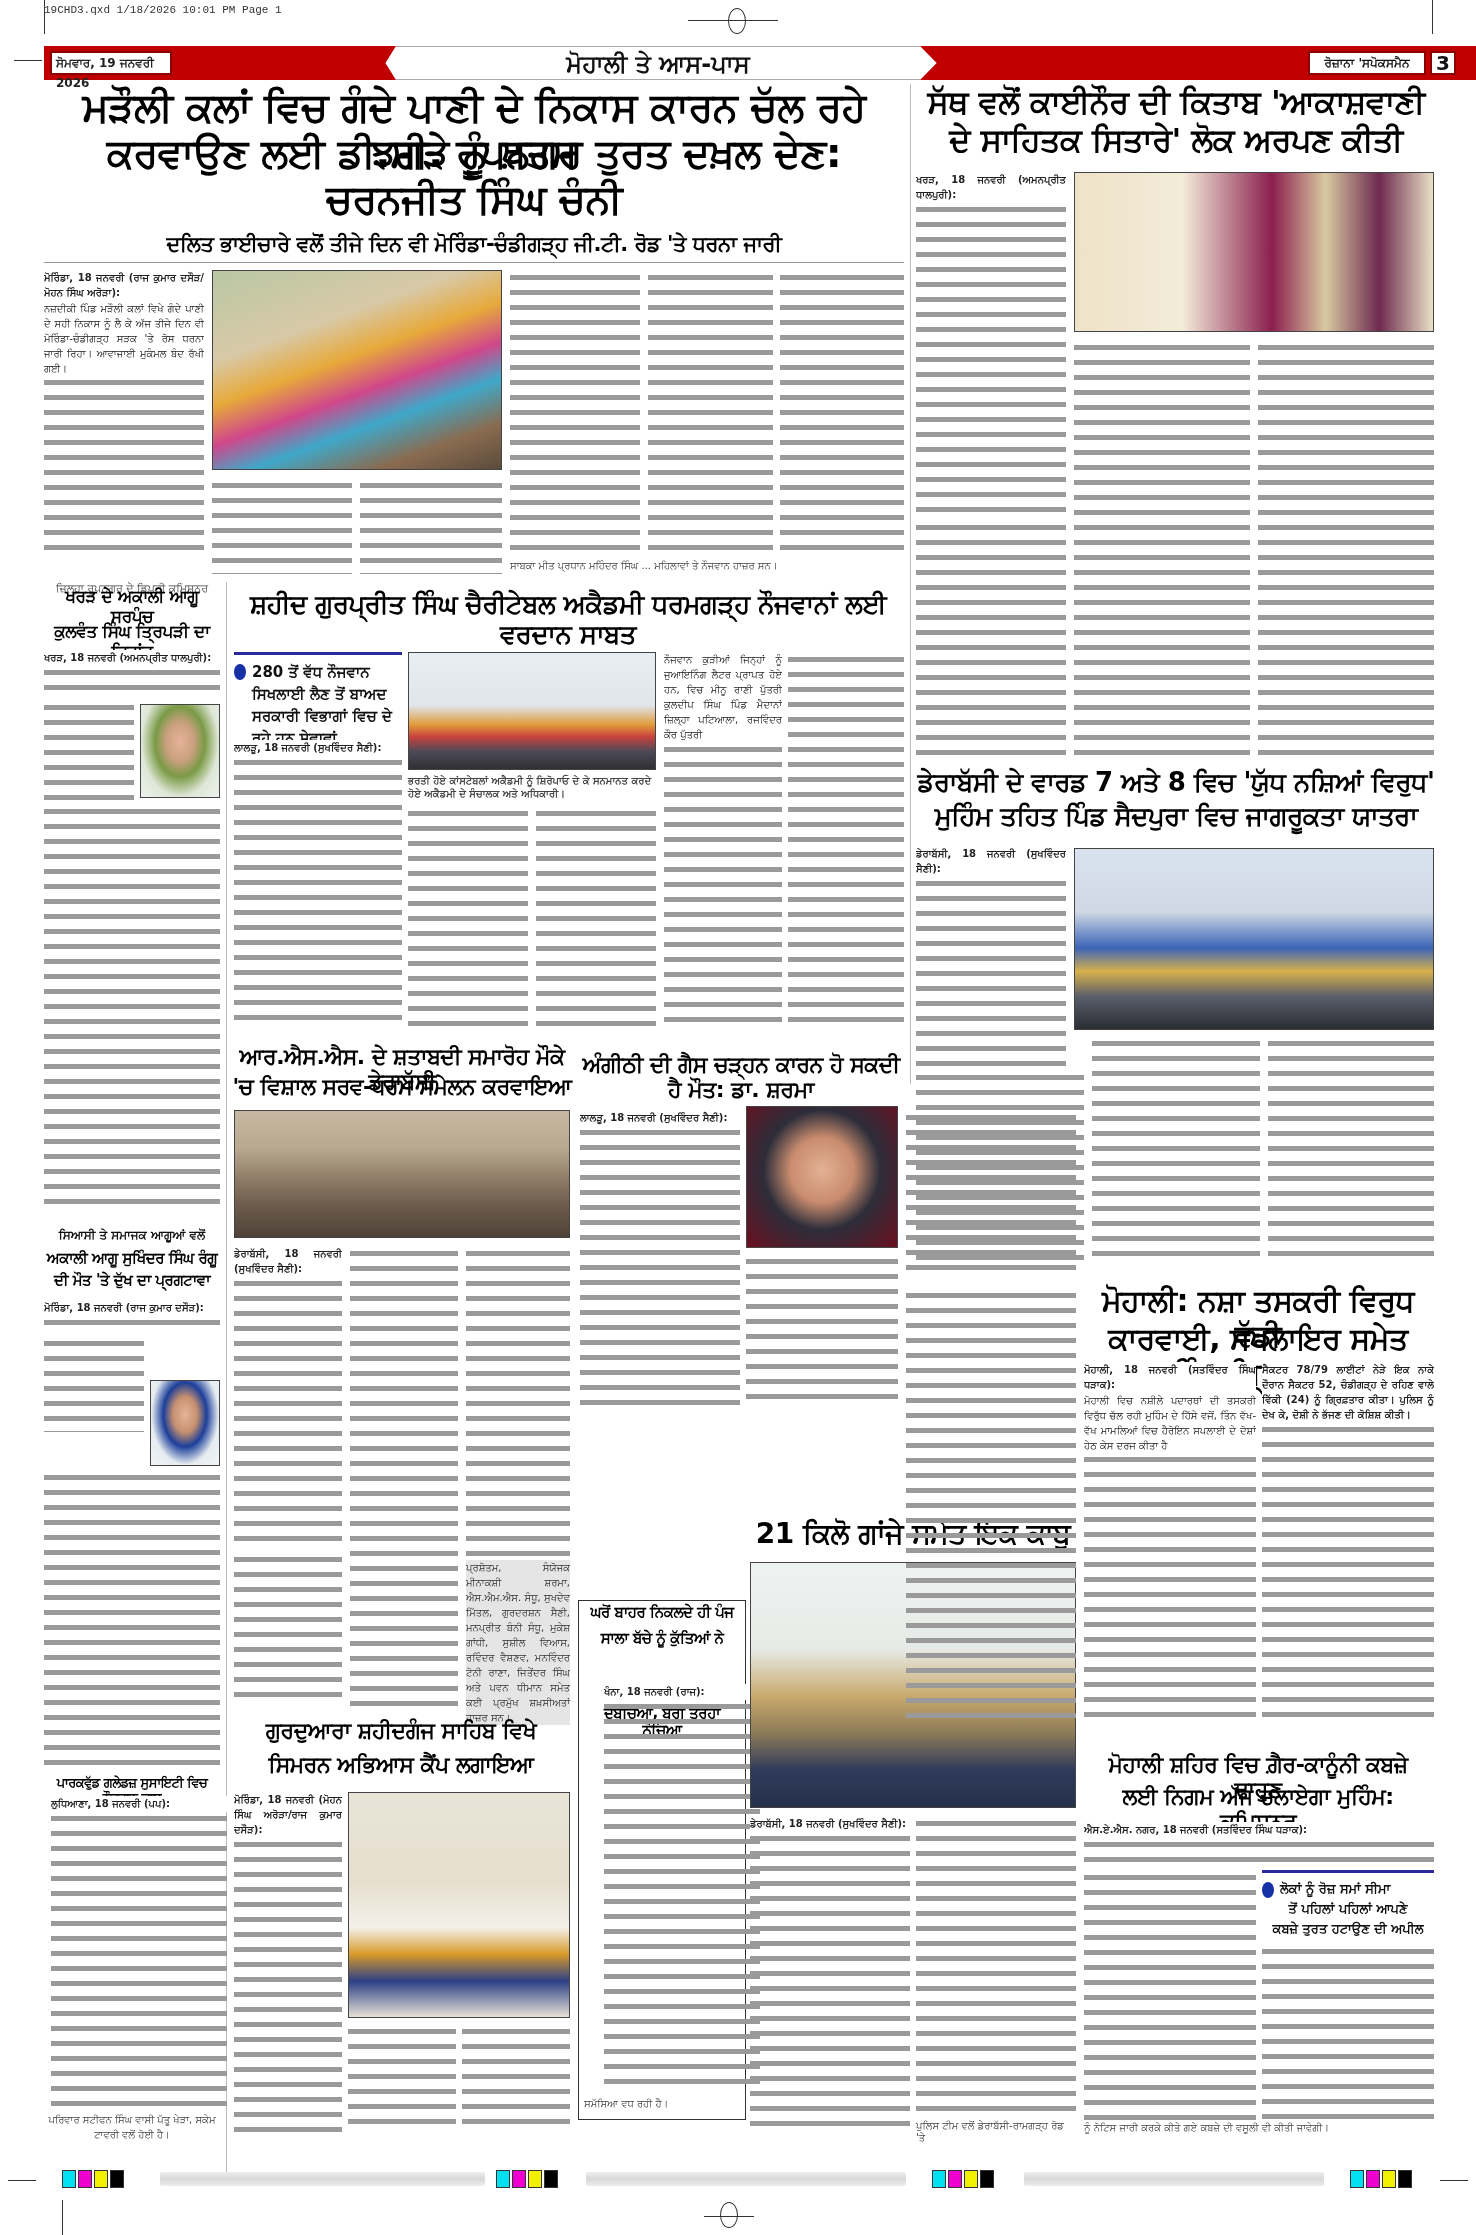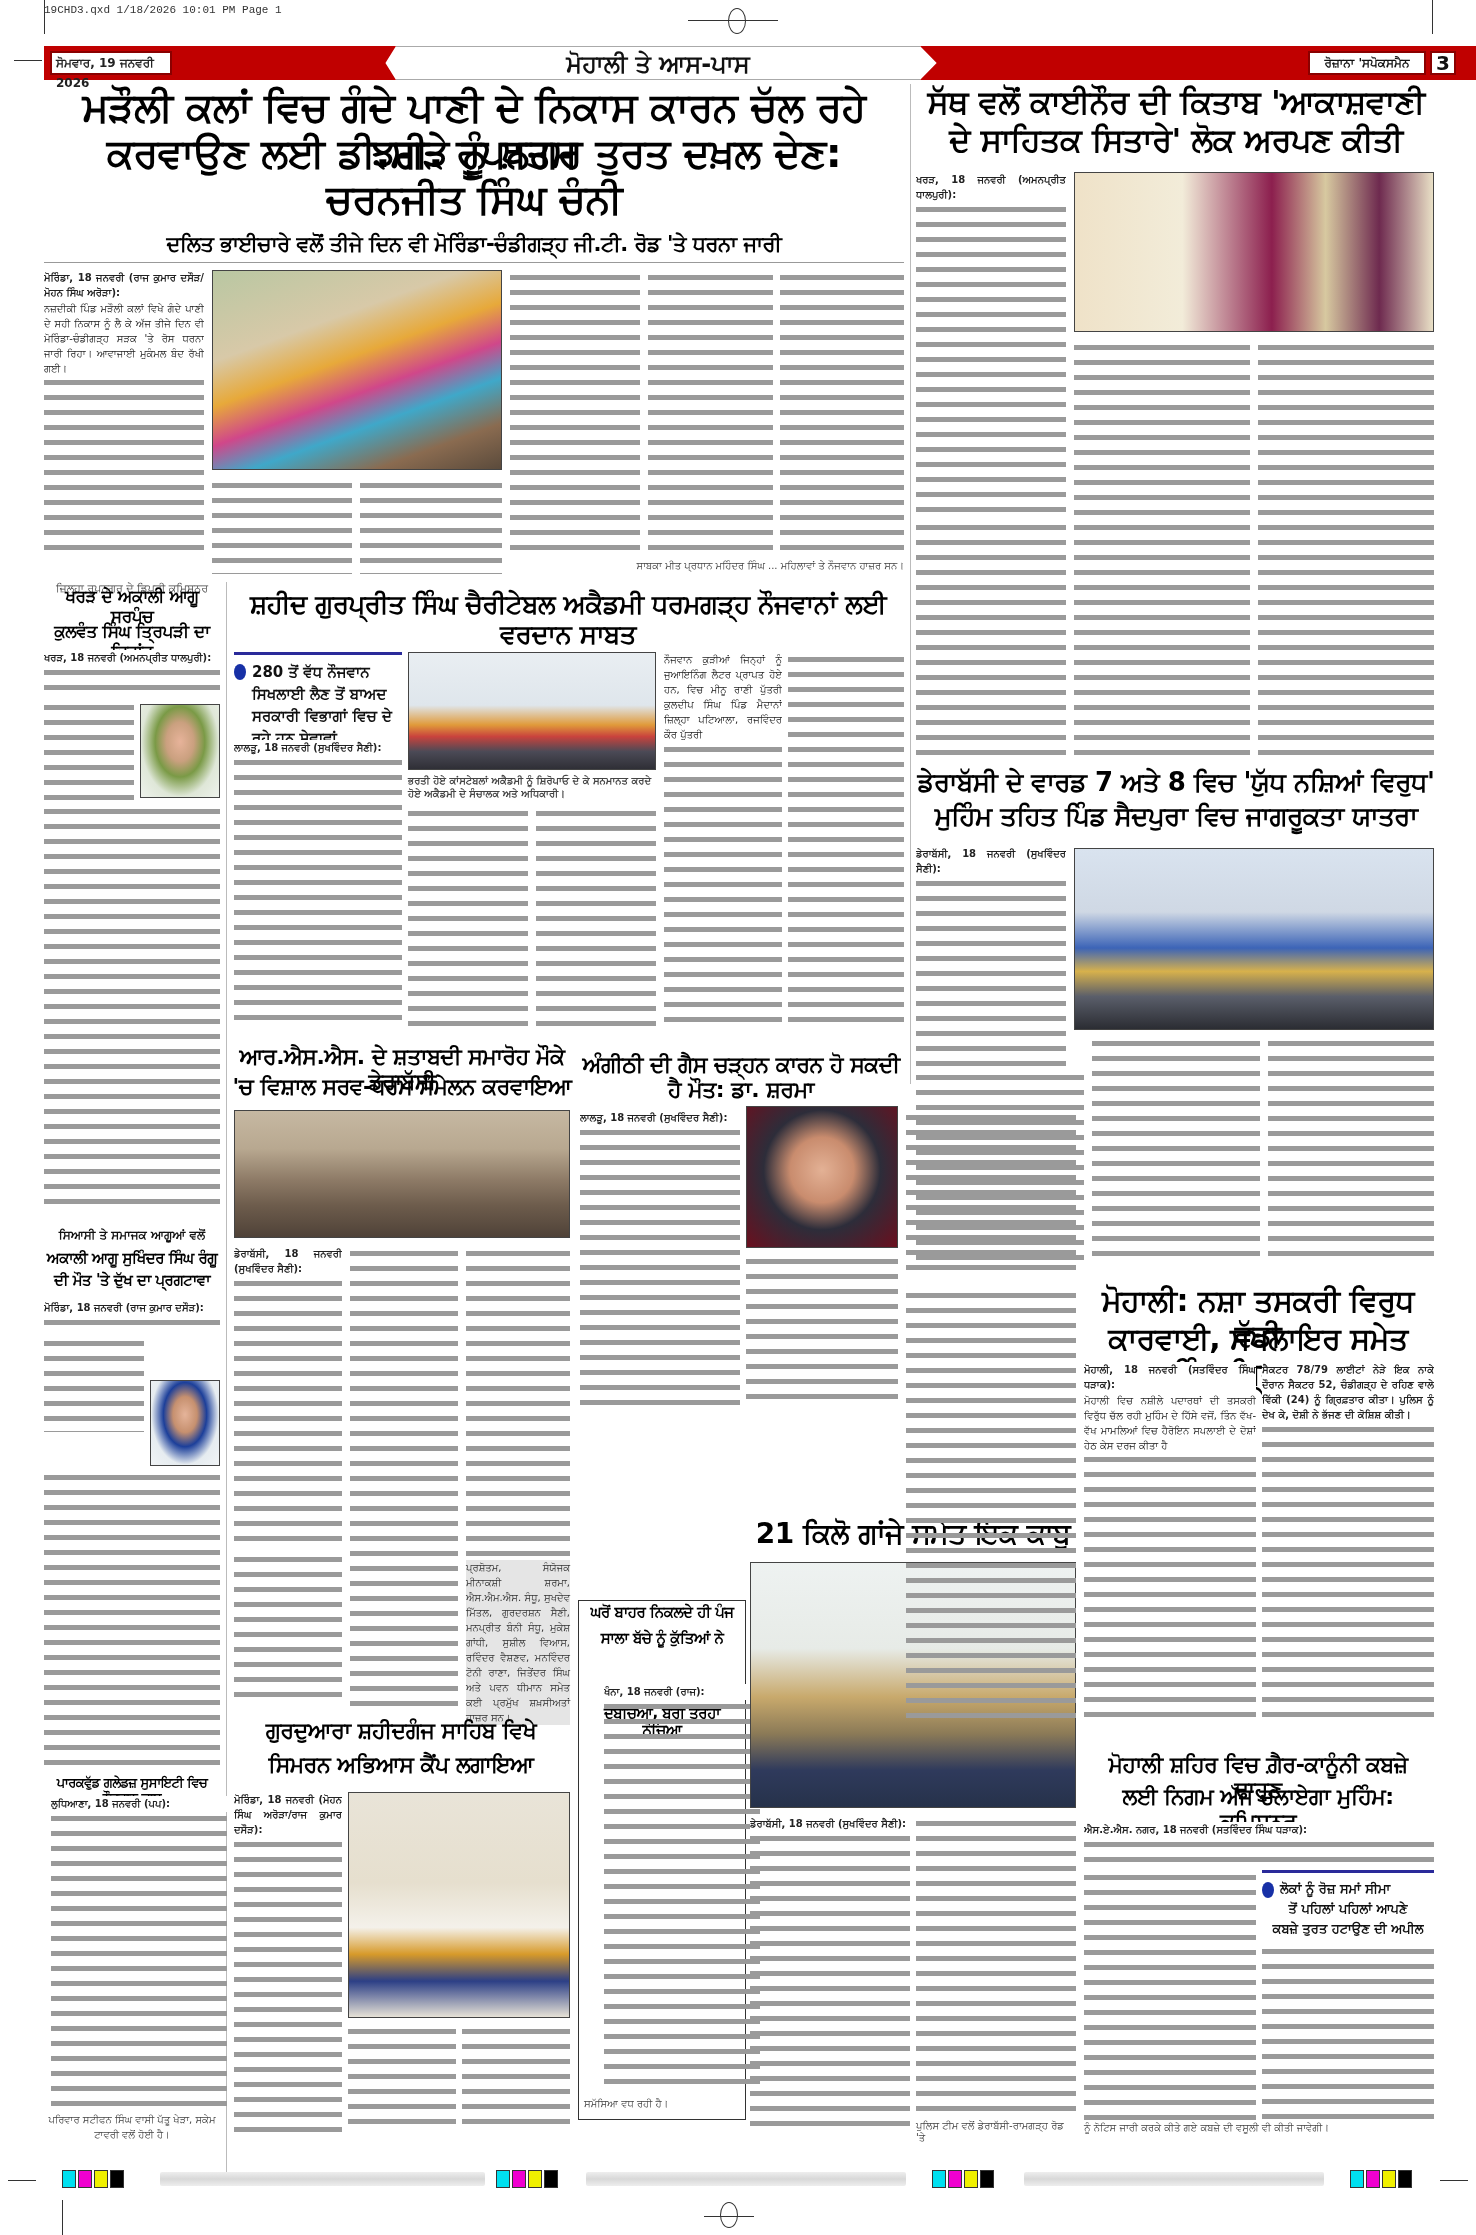--- a/index.html
+++ b/index.html
@@ -85,21 +85,21 @@
 <div class="col" style="left:44px;top:270px;width:160px;height:290px;">
   <span class="lead">ਮੋਰਿੰਡਾ, 18 ਜਨਵਰੀ (ਰਾਜ ਕੁਮਾਰ ਦਸੌੜ/ਮੋਹਨ ਸਿੰਘ ਅਰੋੜਾ):</span>
   <span class="lead" style="font-weight:normal;">ਨਜ਼ਦੀਕੀ ਪਿੰਡ ਮੜੌਲੀ ਕਲਾਂ ਵਿਖੇ ਗੰਦੇ ਪਾਣੀ ਦੇ ਸਹੀ ਨਿਕਾਸ ਨੂੰ ਲੈ ਕੇ ਅੱਜ ਤੀਜੇ ਦਿਨ ਵੀ ਮੋਰਿੰਡਾ-ਚੰਡੀਗੜ੍ਹ ਸੜਕ 'ਤੇ ਰੋਸ ਧਰਨਾ ਜਾਰੀ ਰਿਹਾ। ਆਵਾਜਾਈ ਮੁਕੰਮਲ ਬੰਦ ਰੱਖੀ ਗਈ।</span>
 </div>
 <div class="photo ph-crowd" style="left:212px;top:270px;width:290px;height:200px;"></div>
 <div class="col" style="left:212px;top:478px;width:140px;height:96px;"></div>
 <div class="col" style="left:360px;top:478px;width:142px;height:96px;"></div>
 <div class="col" style="left:510px;top:270px;width:130px;height:304px;"></div>
 <div class="col" style="left:648px;top:270px;width:125px;height:304px;"></div>
 <div class="col" style="left:780px;top:270px;width:124px;height:290px;"></div>
-<div class="kicker" style="left:510px;top:560px;width:394px;font-size:10px;text-align:right;background:#fff;">ਸਾਬਕਾ ਮੀਤ ਪ੍ਰਧਾਨ ਮਹਿੰਦਰ ਸਿੰਘ ... ਮਹਿਲਾਵਾਂ ਤੇ ਨੌਜਵਾਨ ਹਾਜ਼ਰ ਸਨ।</div>
+<div class="kicker" style="left:510px;top:560px;width:394px;font-size:10px;text-align:left;background:#fff;">ਸਾਬਕਾ ਮੀਤ ਪ੍ਰਧਾਨ ਮਹਿੰਦਰ ਸਿੰਘ ... ਮਹਿਲਾਵਾਂ ਤੇ ਨੌਜਵਾਨ ਹਾਜ਼ਰ ਸਨ।</div>
 
 <div class="vrule" style="left:910px;top:84px;height:1000px;"></div>
 
 <div class="hl hl-l center" style="left:916px;top:84px;width:520px;">ਸੱਥ ਵਲੋਂ ਕਾਈਨੌਰ ਦੀ ਕਿਤਾਬ 'ਆਕਾਸ਼ਵਾਣੀ</div>
 <div class="hl hl-l center" style="left:916px;top:122px;width:520px;">ਦੇ ਸਾਹਿਤਕ ਸਿਤਾਰੇ' ਲੋਕ ਅਰਪਣ ਕੀਤੀ</div>
 <div class="col" style="left:916px;top:172px;width:150px;height:340px;">
   <span class="lead">ਖਰੜ, 18 ਜਨਵਰੀ (ਅਮਨਪ੍ਰੀਤ ਧਾਲਪੁਰੀ):</span>
 </div>
 <div class="photo ph-books" style="left:1074px;top:172px;width:360px;height:160px;"></div>
 <div class="col" style="left:1074px;top:340px;width:176px;height:420px;"></div>

